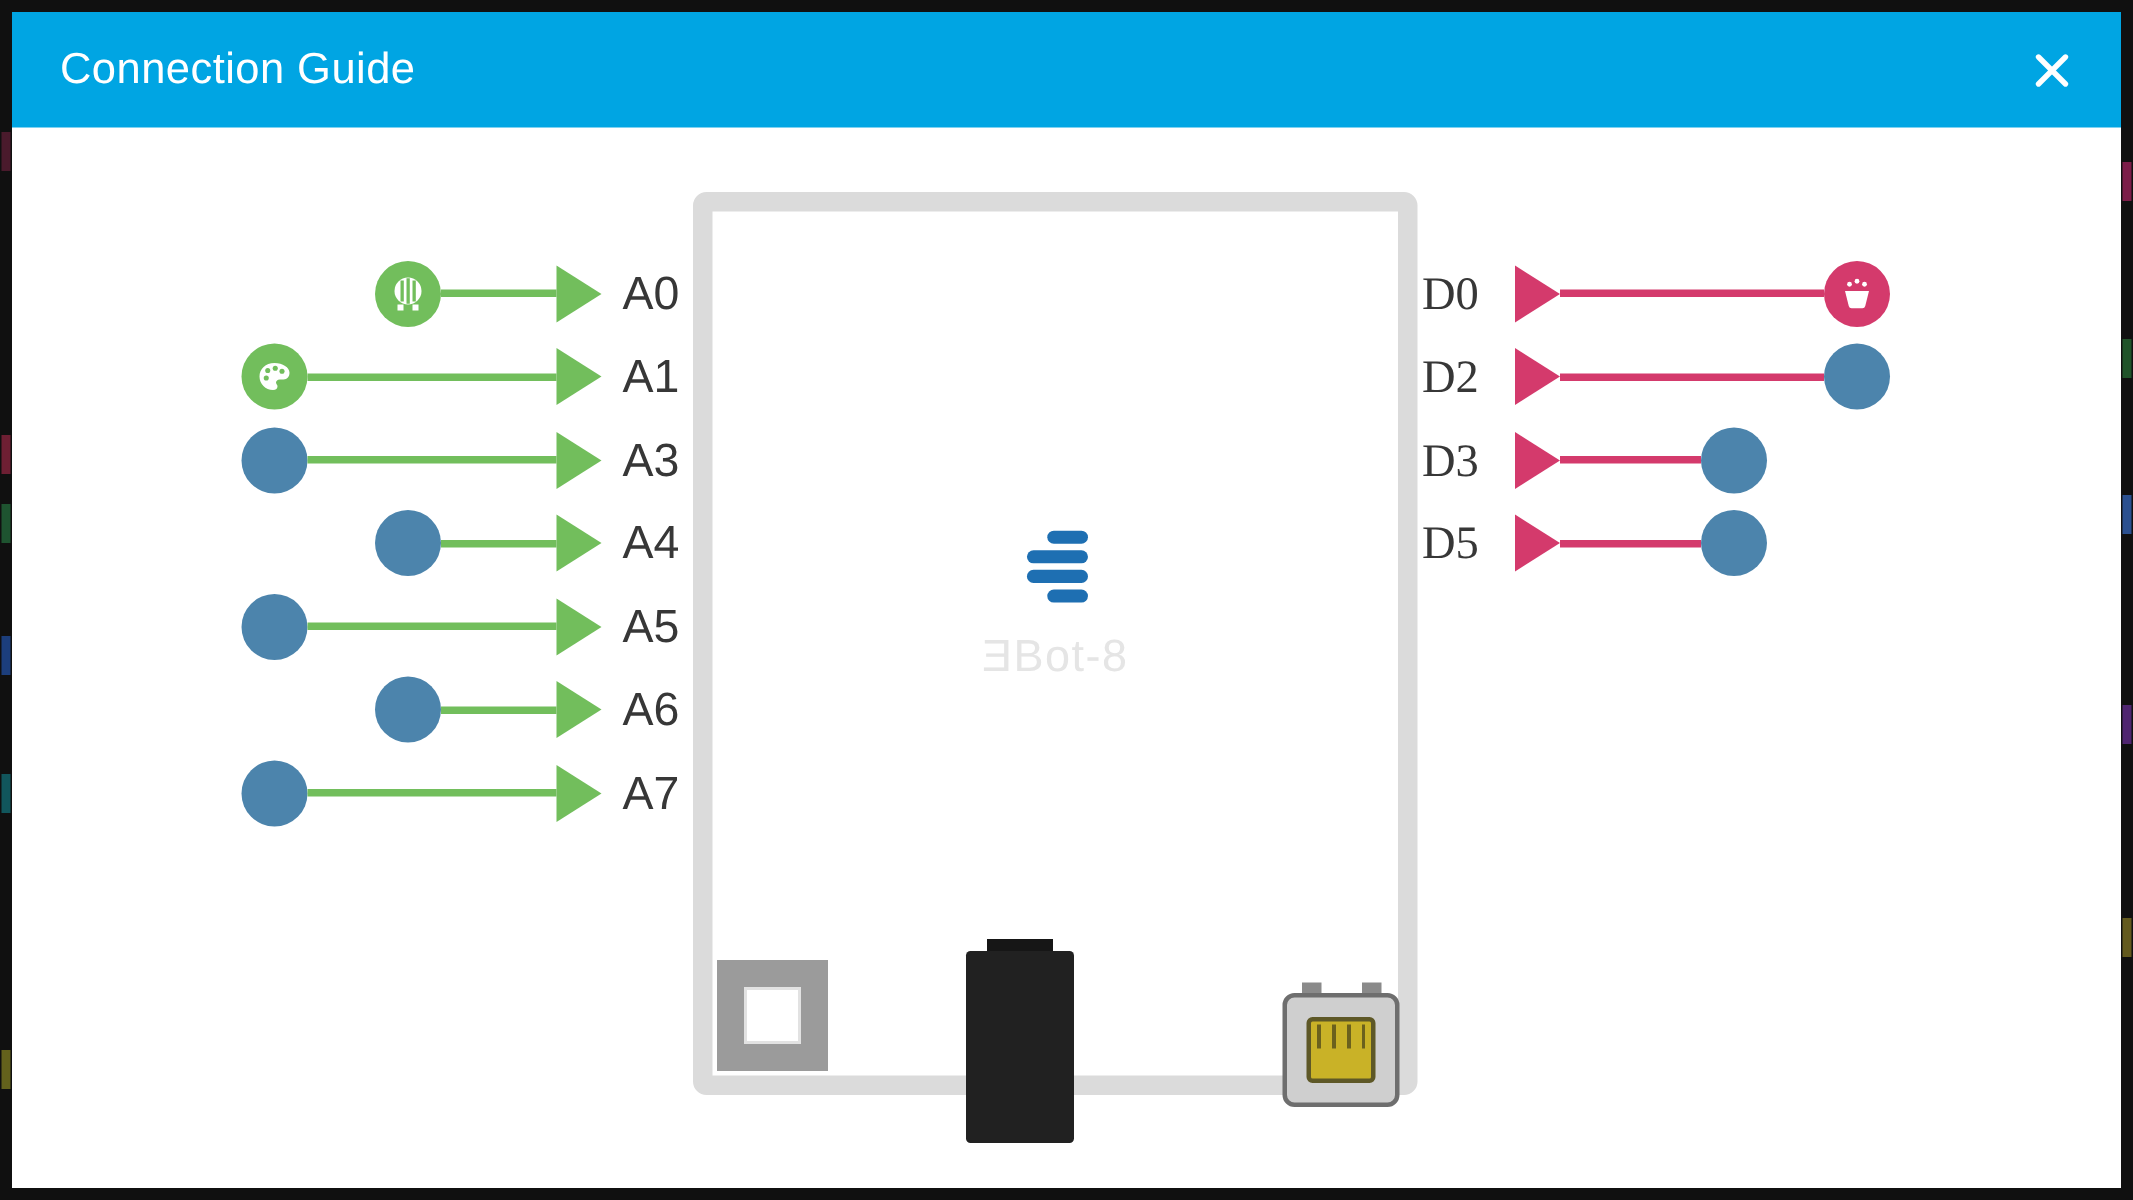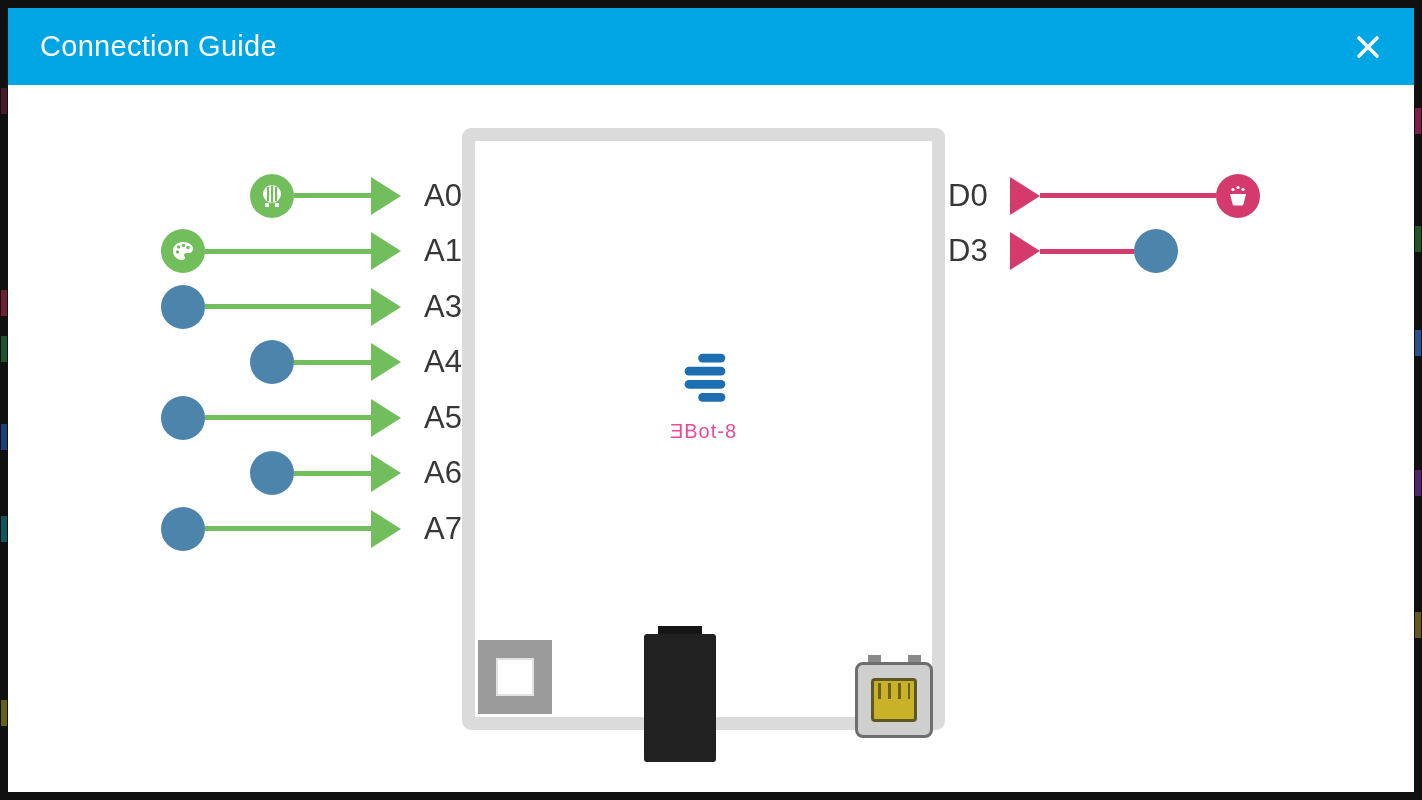--- a/index.html
+++ b/index.html
@@ -15,42 +15,42 @@
   .dialog{position:absolute;left:8px;top:8px;width:1406px;height:784px;background:#ffffff;}
   .header{position:absolute;left:0;top:0;width:100%;height:77px;background:#00A5E3;display:flex;align-items:center;}
   .title{color:#ffffff;font-size:29px;margin-left:32px;letter-spacing:.3px;flex:none;}
   .close-btn{position:absolute;right:26px;top:50%;transform:translateY(-50%);width:40px;height:40px;display:flex;align-items:center;justify-content:center;cursor:pointer;background:none;border:none;padding:0;}
 
   
   .board-outline{position:absolute;left:462px;top:128px;width:483px;height:602px;border:13px solid #DBDBDB;border-radius:9px;box-sizing:border-box;}
 
   
   .logo-wrap{position:absolute;left:462px;top:346px;width:483px;text-align:center;}
-  .logo-text{font-size:20px;color:#ec4899;margin-top:8px;letter-spacing:1px;}
+  .logo-text{font-size:30px;color:#e5e5e5;margin-top:8px;letter-spacing:1px;}
 
   
   .pin-col{position:absolute;top:168px;}
-  .pin-col.left{left:161px;width:310px;text-align:center;}
+  .pin-col.left{left:161px;width:310px;}
   .pin-col.right{left:948px;width:312px;}
   .pin-row{display:flex;align-items:center;height:55.5px;}
   .sp89{width:89px;flex:none;}
   .sp82{width:82px;flex:none;}
   .node{width:44px;height:44px;border-radius:50%;flex:none;display:flex;align-items:center;justify-content:center;}
   .node.blue{background:#4C84AC;}
   .node.green{background:#72BE5C;}
   .node.pink{background:#D43A6C;}
   .wire{flex:1;height:5px;}
   .wire.green{background:#72BE5C;}
   .wire.pink{background:#D43A6C;}
   .tri{flex:none;width:0;height:0;border-top:19px solid transparent;border-bottom:19px solid transparent;}
   .tri.green{border-left:30px solid #72BE5C;}
   .tri.pink{border-left:30px solid #D43A6C;}
   .pin-label{font-size:31px;color:#373737;flex:none;}
   .left .pin-label{width:56px;margin-left:14px;}
-  .right .pin-label{width:52px;margin-right:10px;}
+  .right .pin-label{width:52px;margin-right:10px;font-family:Liberation Serif, serif;}
 
   
   .btn-port{position:absolute;left:478px;top:640px;width:74px;height:74px;background:#9B9B9B;display:flex;align-items:center;justify-content:center;}
   .btn-inner{width:34px;height:34px;background:#ffffff;border:2px solid #E2E2E2;}
   .jack-stub{position:absolute;left:658px;top:626px;width:44px;height:12px;background:#161616;}
   .power-jack{position:absolute;left:644px;top:634px;width:72px;height:128px;background:#212121;border-radius:3px;}
   .usb-port{position:absolute;left:855px;top:662px;width:78px;height:76px;background:#CFCFCF;border:3px solid #6E6E6E;border-radius:8px;box-sizing:border-box;display:flex;align-items:center;justify-content:center;}
   .usb-tab{position:absolute;width:13px;height:9px;background:#8A8A8A;top:655px;}
   .usb-tab.t1{left:868px;}
   .usb-tab.t2{left:908px;}
@@ -185,30 +185,43 @@
       <svg width="26" height="26" viewBox="0 0 26 26">
         <path d="M5 11h16l-2.5 10a2 2 0 0 1-2 1.5h-7a2 2 0 0 1-2-1.5z" fill="#fff"></path>
         <circle cx="8" cy="6.5" r="1.6" fill="#fff"></circle>
         <circle cx="13" cy="4.5" r="1.6" fill="#fff"></circle>
         <circle cx="18" cy="6.5" r="1.6" fill="#fff"></circle>
       </svg>
     </span>
   </div>
 
 
+  <div class="pin-row right">
+    <span class="pin-label">D2</span>
+    <span class="tri pink"></span>
+    <span class="wire pink"></span>
+    <span class="node blue"></span>
+  </div>
 
   <div class="pin-row right">
     <span class="pin-label">D3</span>
     <span class="tri pink"></span>
     <span class="wire pink"></span>
     <span class="node blue"></span>
     <span class="sp82"></span>
   </div>
 
 
+  <div class="pin-row right">
+    <span class="pin-label">D5</span>
+    <span class="tri pink"></span>
+    <span class="wire pink"></span>
+    <span class="node blue"></span>
+    <span class="sp82"></span>
+  </div>
 
 
 
 </div>
 
 <div class="btn-port">
   <div class="btn-inner"></div>
 </div>
 
 <div class="jack-stub"></div>

